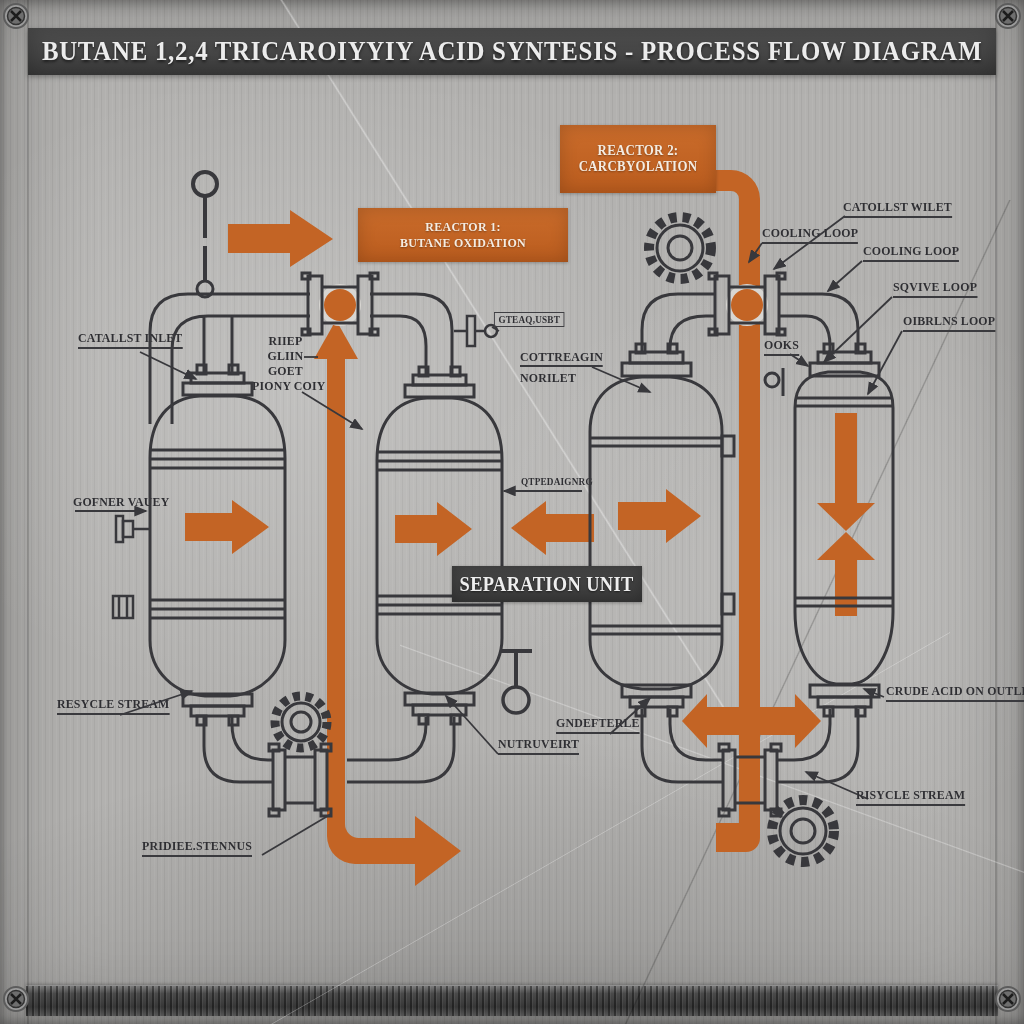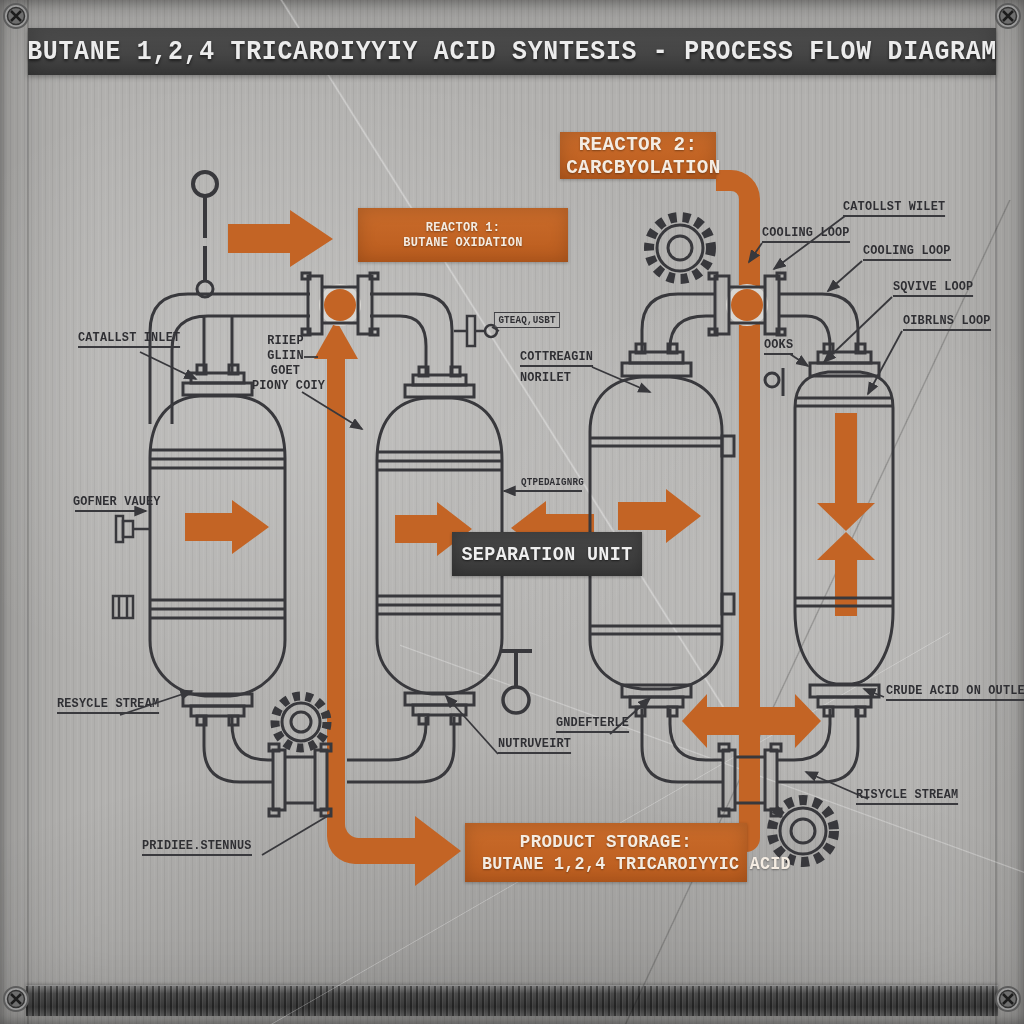--- a/index.html
+++ b/index.html
@@ -1,18 +1,18 @@
 <!DOCTYPE html>
 <html><head>
 <meta charset="utf-8">
 <style>
   html,body{margin:0;padding:0;background:#888;}
   #stage{
     position:relative;width:1024px;height:1024px;overflow:hidden;
-    font-family:Liberation Mono, monospace;
+    font-family:Liberation Serif, serif;
     background-color:#b2b1af;
     background-image:
       radial-gradient(ellipse 60% 45% at 30% 38%, rgba(255,255,255,.20), transparent 70%),
       radial-gradient(ellipse 50% 40% at 78% 55%, rgba(255,255,255,.14), transparent 70%),
       radial-gradient(ellipse 120% 60% at 50% 108%, rgba(0,0,0,.20), transparent 60%),
       repeating-linear-gradient(90deg, rgba(255,255,255,.055) 0 1px, rgba(0,0,0,0) 1px 3px, rgba(0,0,0,.05) 3px 4px, rgba(0,0,0,0) 4px 7px);
     box-shadow: inset 0 0 90px rgba(0,0,0,.28), inset 0 5px 12px rgba(0,0,0,.25), inset 0 -4px 10px rgba(0,0,0,.2);
   }
   .scratches{position:absolute;inset:0;z-index:1;pointer-events:none;
     background-image:
@@ -307,30 +307,26 @@
   </svg>
 
   <div class="titlebar">
     <span class="cond">BUTANE 1,2,4 TRICAROIYYIY ACID SYNTESIS - PROCESS FLOW DIAGRAM</span>
   </div>
 
   <div class="obox" style="left:358px;top:208px;width:210px;height:54px;font-size:13px">
     <span class="cond">REACTOR 1:</span>
     <span class="cond">BUTANE OXIDATION</span>
   </div>
-  <div class="obox" style="left:560px;top:132px;width:156px;height:47px;font-size:21px">
+  <div class="obox" style="left:560px;top:125px;width:156px;height:68px;font-size:14px">
     <span class="cond">REACTOR 2:</span>
     <span class="cond">CARCBYOLATION</span>
   </div>
-  <div class="dbox" style="left:452px;top:532px;width:190px;height:44px;font-size:20px">
+  <div class="dbox" style="left:452px;top:566px;width:190px;height:36px;font-size:20px">
     <span class="cond">SEPARATION UNIT</span>
-  </div>
-  <div class="obox" style="left:465px;top:823px;width:282px;height:59px;font-size:19px">
-    <span class="cond">PRODUCT STORAGE:</span>
-    <span class="cond" style="transform:scaleX(.88)">BUTANE 1,2,4 TRICAROIYYIC ACID</span>
   </div>
 
   <div class="lbl u" style="left:78px;top:330px">CATALLST INLET</div>
 
   <div class="lbl" style="left:252px;top:333px;text-align:center;width:76px">
     <span class="ln">RIIEP</span>
     <span class="ln">GLIIN</span>
     <span class="ln">GOET</span>
     <span class="ln">PIONY COIY</span>
   </div>

